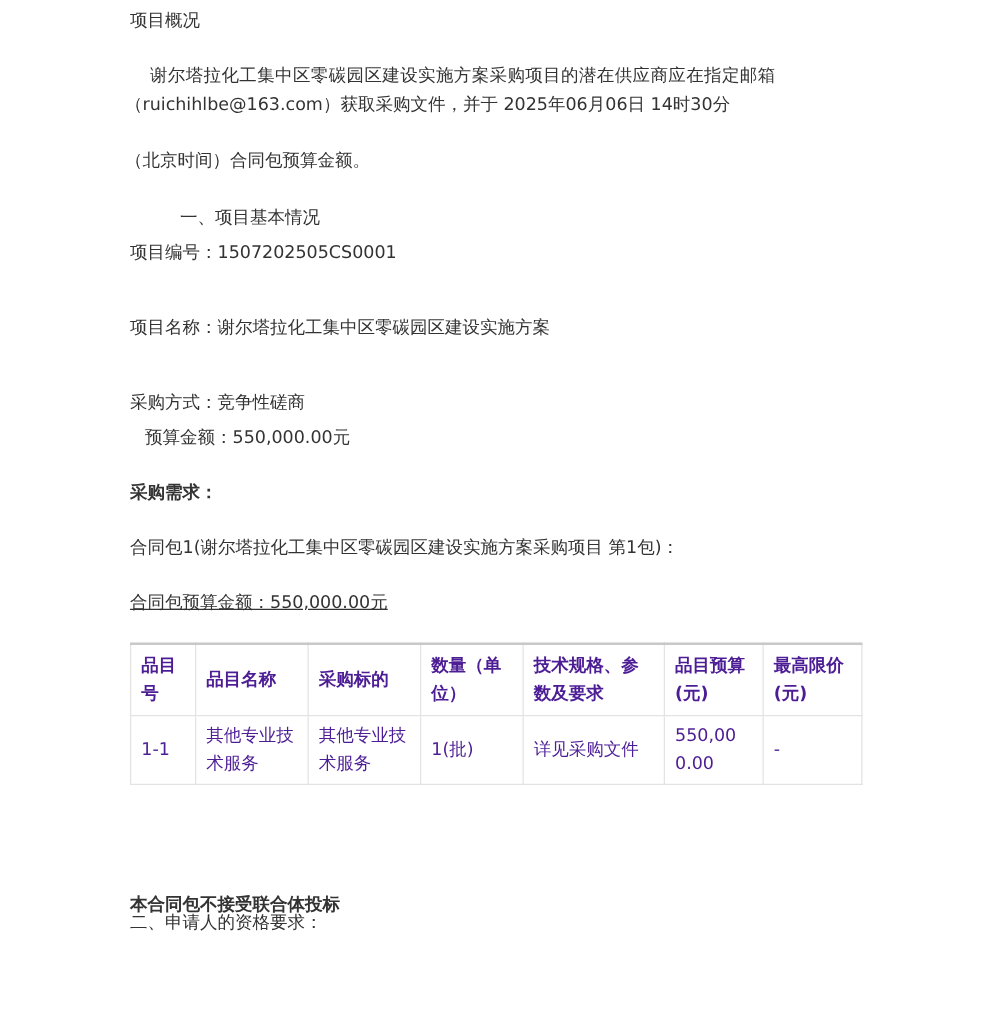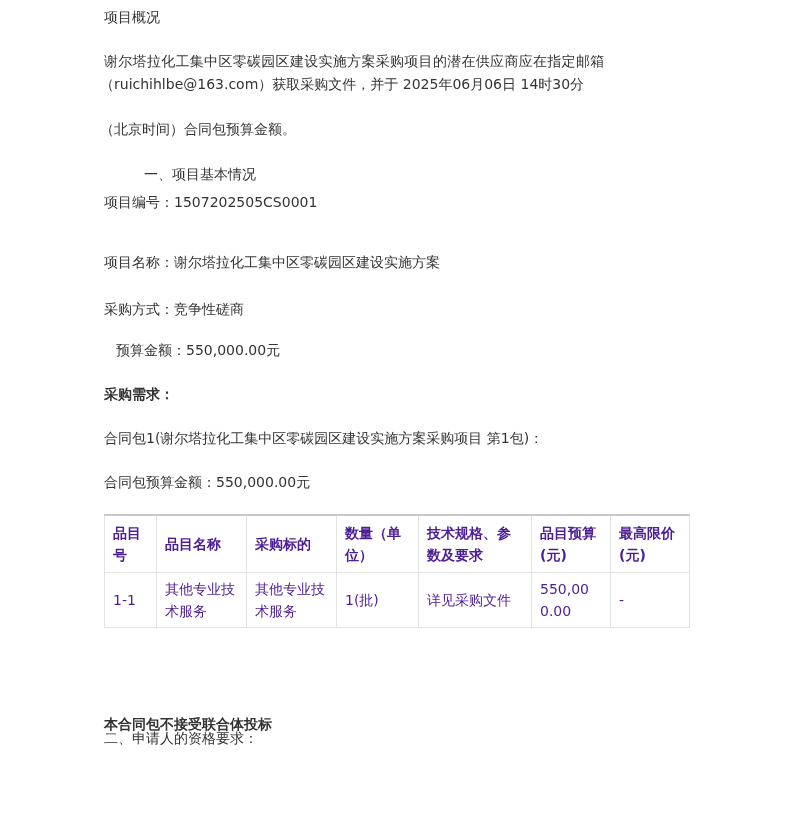--- a/index.html
+++ b/index.html
@@ -2,21 +2,21 @@
 <html><head>
 <meta charset="utf-8">
 <style>
   html, body { margin: 0; padding: 0; background: #ffffff; }
   body {
     width: 793px; height: 821px; overflow: hidden; position: relative;
     font-family: "DejaVu Sans", "Liberation Sans", sans-serif;
     color: #333333; font-size: 14px;
   }
   .p { position: absolute; left: 104px; white-space: nowrap; line-height: 20px; }
-  .p2 { position: absolute; left: 104px; white-space: nowrap; line-height: 20px; letter-spacing: 0.3px; }
+  .p2 { position: absolute; left: 120px; white-space: nowrap; line-height: 20px; letter-spacing: 0.3px; }
   table.items {
     position: absolute; left: 104px; top: 514px; width: 585px;
     border-collapse: collapse; table-layout: fixed; font-size: 14px; color: #4c1d95;
   }
   table.items th, table.items td {
     border: 1px solid #e3e3e3; padding: 4px 8px; text-align: left; vertical-align: middle;
     line-height: 22px; word-break: break-all;
   }
   table.items thead tr { border-top: 2px solid #c8c8c8; }
   table.items th { font-weight: bold; height: 48px; }
@@ -35,33 +35,33 @@
   <div class="p" style="top:164px;margin-left:40px;">一、项目基本情况</div>
 
   <div class="p" style="top:192px;">
     <span>项目编号：</span><span>1507202505CS0001</span>
   </div>
 
   <div class="p" style="top:252px;">
     <span>项目名称：</span><span>谢尔塔拉化工集中区零碳园区建设实施方案</span>
   </div>
 
-  <div class="p" style="top:299px;text-align:right;">
+  <div class="p" style="top:312px;text-align:right;">
     <span>采购方式：</span><span>竞争性磋商</span>
   </div>
 
   <div class="p" style="top:340px;margin-left:12px;">
     <span>预算金额：</span><span>550,000.00元</span>
   </div>
 
   <div class="p" style="top:384px;font-weight:bold;">采购需求：</div>
 
   <div class="p" style="top:428px;">合同包1(谢尔塔拉化工集中区零碳园区建设实施方案采购项目 第1包)：</div>
 
-  <div class="p" style="top:472px;">
+  <div class="p" style="top:472px;text-decoration:underline;">
     <span>合同包预算金额：</span><span>550,000.00元</span>
   </div>
 
   <table class="items">
     <colgroup>
       <col style="width:52px">
         <col style="width:90px">
         <col style="width:90px">
         <col style="width:82px">
         <col style="width:113px">

